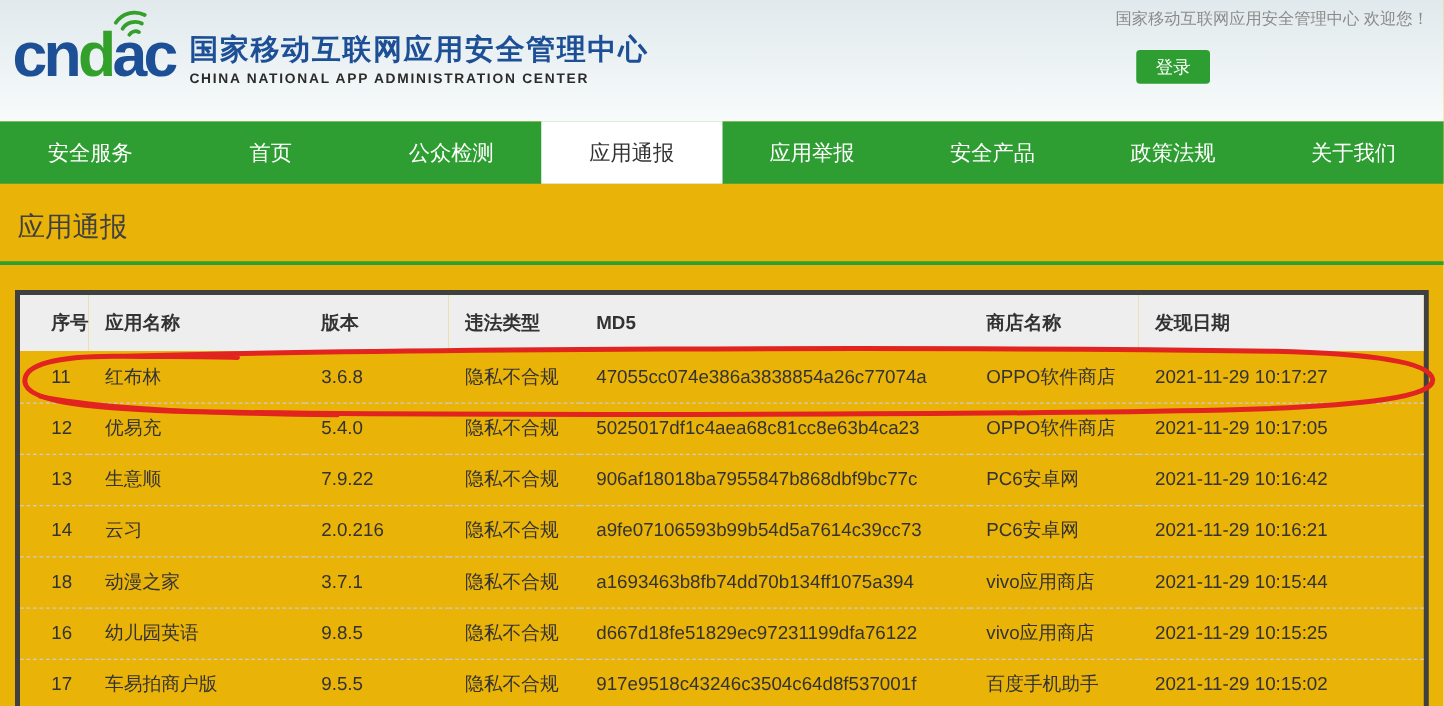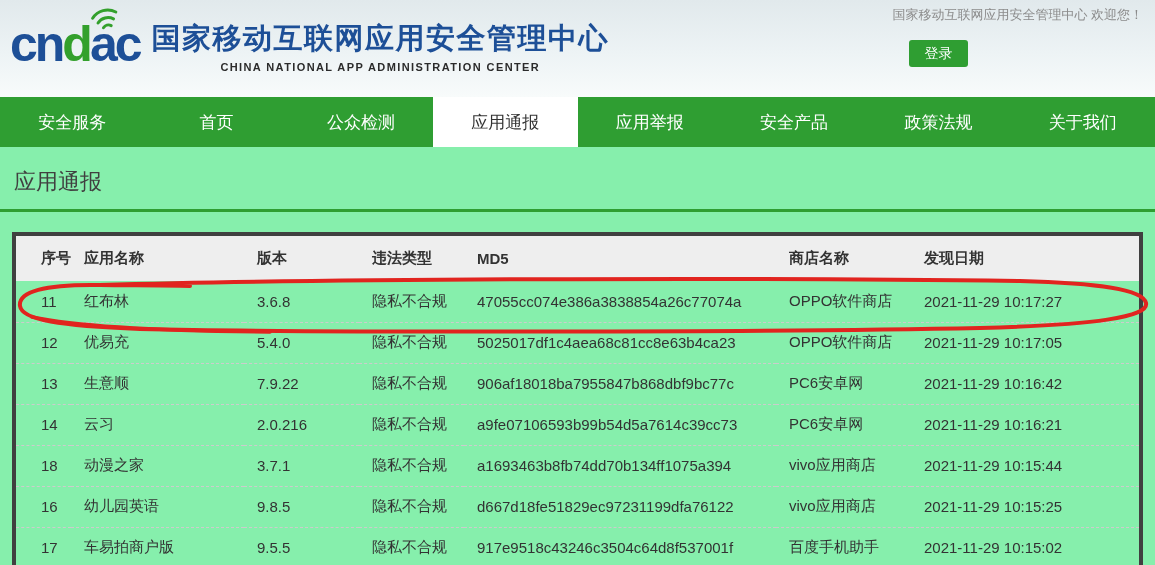--- a/index.html
+++ b/index.html
@@ -1,35 +1,35 @@
 <!DOCTYPE html>
 <html><head>
 <meta charset="utf-8">
 <style>
   * { margin:0; padding:0; box-sizing:border-box; }
   html,body { width:1155px; height:565px; overflow:hidden; background:#fff;
               font-family:"Liberation Sans","DejaVu Sans",sans-serif; }
-  .page { position:relative; width:1155px; height:565px; background:#86efac; }
+  .page { position:relative; width:1155px; height:565px; background:#eab308; }
 
   
   header { position:relative; height:97px;
            background:linear-gradient(180deg,#e1e9ec 0%,#edf3f5 55%,#f8fbfb 100%); }
   .welcome { position:absolute; top:6px; right:12px; font-size:13px; color:#8b8b8b; }
   .login-btn { position:absolute; top:40px; right:187px; width:59px; height:27px;
                background:#2f9e32; color:#fff; font-size:14px; border:none;
                border-radius:3px; cursor:pointer; font-family:inherit; }
   .logo { position:absolute; left:10px; top:13px; display:flex; align-items:center; cursor:pointer; }
   .logo-acronym { position:relative; font-weight:800; font-size:50px; line-height:62px;
                   letter-spacing:-3px; font-family:Liberation Sans, sans-serif; }
   .lb { color:#1d4f97; }
   .lg { color:#33a02c; }
   .wifi { position:absolute; top:-8px; left:78px; }
   .logo-titles { margin-left:12px; padding-top:4px; }
-  .logo-zh { font-size:29px; font-weight:bold; color:#1d4f97; letter-spacing:1.5px; }
-  .logo-en { font-size:11px; font-weight:bold; color:#2b2b2b; letter-spacing:1.4px; margin-top:2px;text-align:center; }
+  .logo-zh { font-size:23px; font-weight:bold; color:#1d4f97; letter-spacing:1.5px; }
+  .logo-en { font-size:11px; font-weight:bold; color:#2b2b2b; letter-spacing:1.4px; margin-top:2px; }
 
   
   nav { display:flex; height:50px; background:#2f9e32; }
   .nav-item { flex:1; display:flex; align-items:center; justify-content:center;
               color:#fff; font-size:17px; cursor:pointer; text-decoration:none; }
   .nav-item.active { background:#fff; color:#333; }
 
   
   .title-sec { padding:20px 14px 12px 14px; border-bottom:3px solid #2f9e32; }
   .title-sec h2 { font-size:22px; font-weight:normal; color:#404040; }

